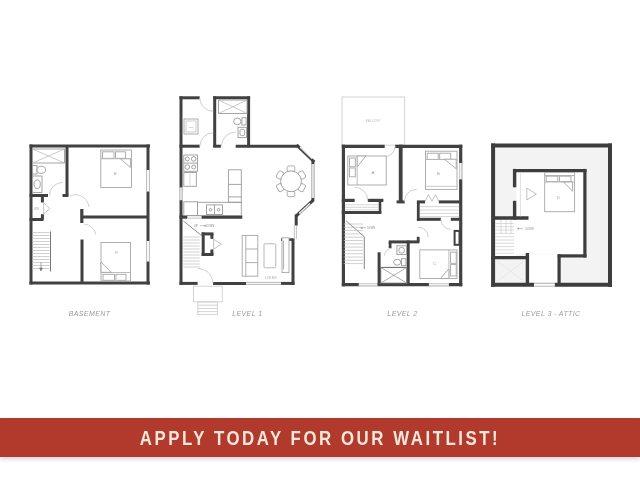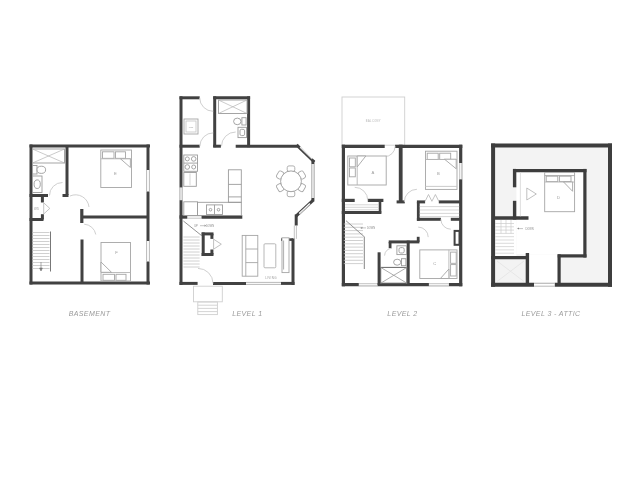--- a/index.html
+++ b/index.html
@@ -582,13 +582,16 @@
 <line x1="544.7" y1="182" x2="574.6" y2="182" stroke="#b5b5b5"></line>
 <polygon points="563.6,182 572.6,182 572.6,191.3" fill="#ffffff"></polygon>
 </g>
 
 <text x="558.6" y="198.5" font-size="4.2" fill="#9b9b9b" text-anchor="middle">D</text>
 
 <text x="551" y="316" font-size="7" fill="#9a9a9a" text-anchor="middle" letter-spacing="0.4" font-style="italic">LEVEL 3 - ATTIC</text>
 </g>
 </svg>
 
+<div class="banner">
+      <span>APPLY TODAY FOR OUR WAITLIST!</span>
+    </div>
 </div>
 
 </body></html>

